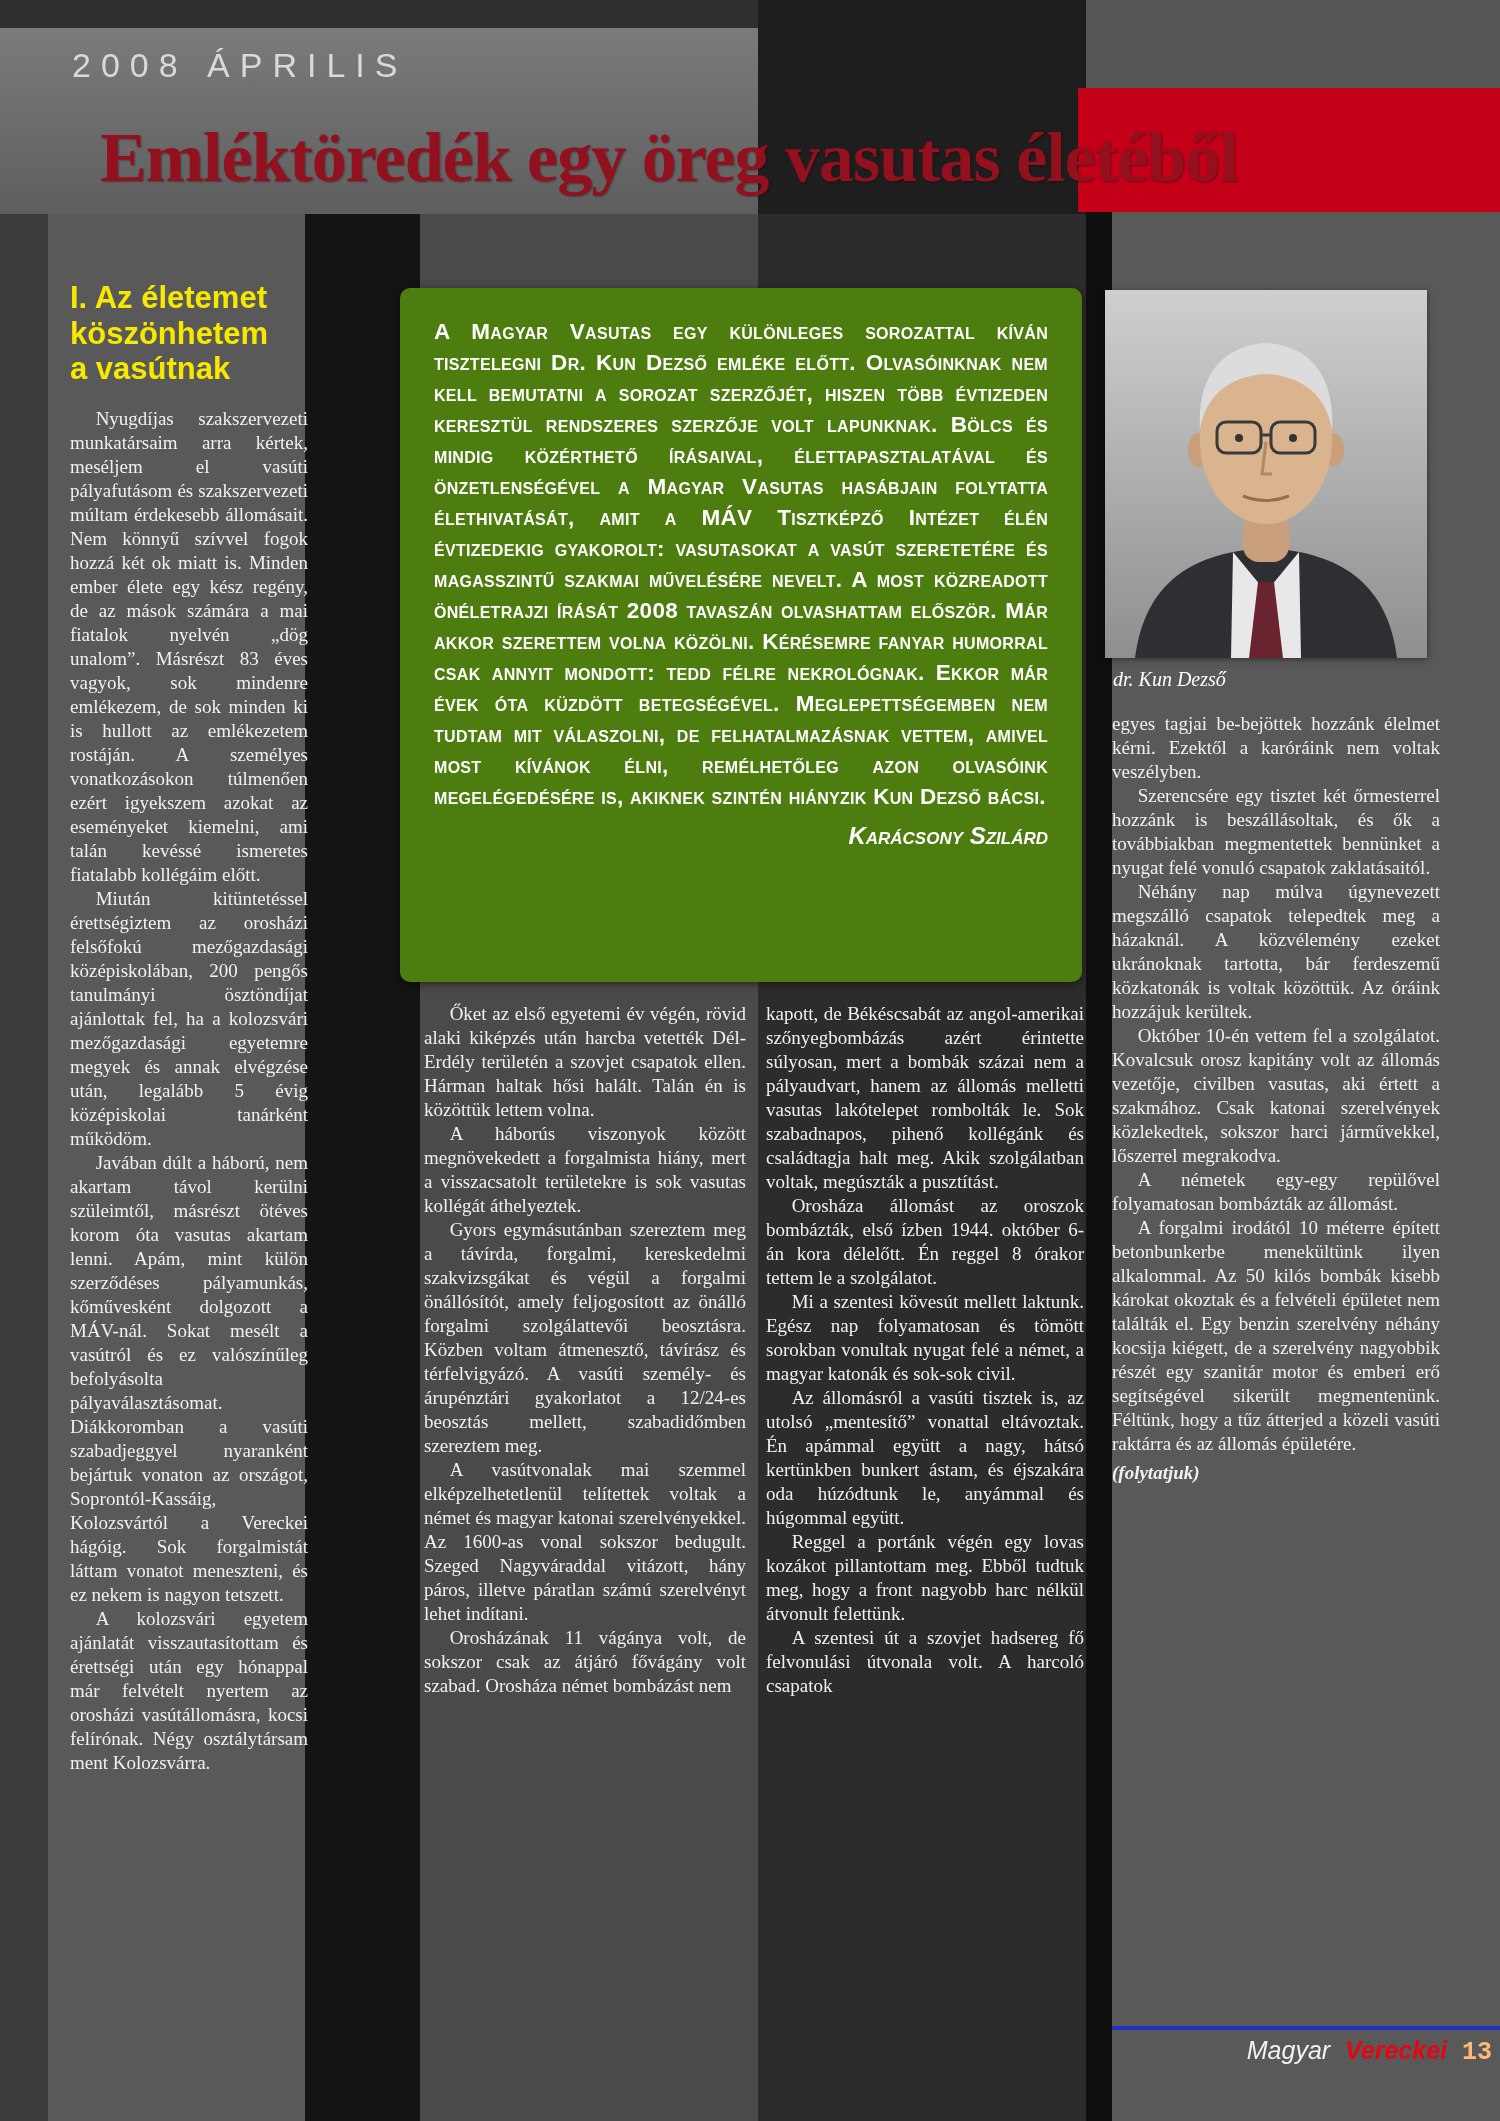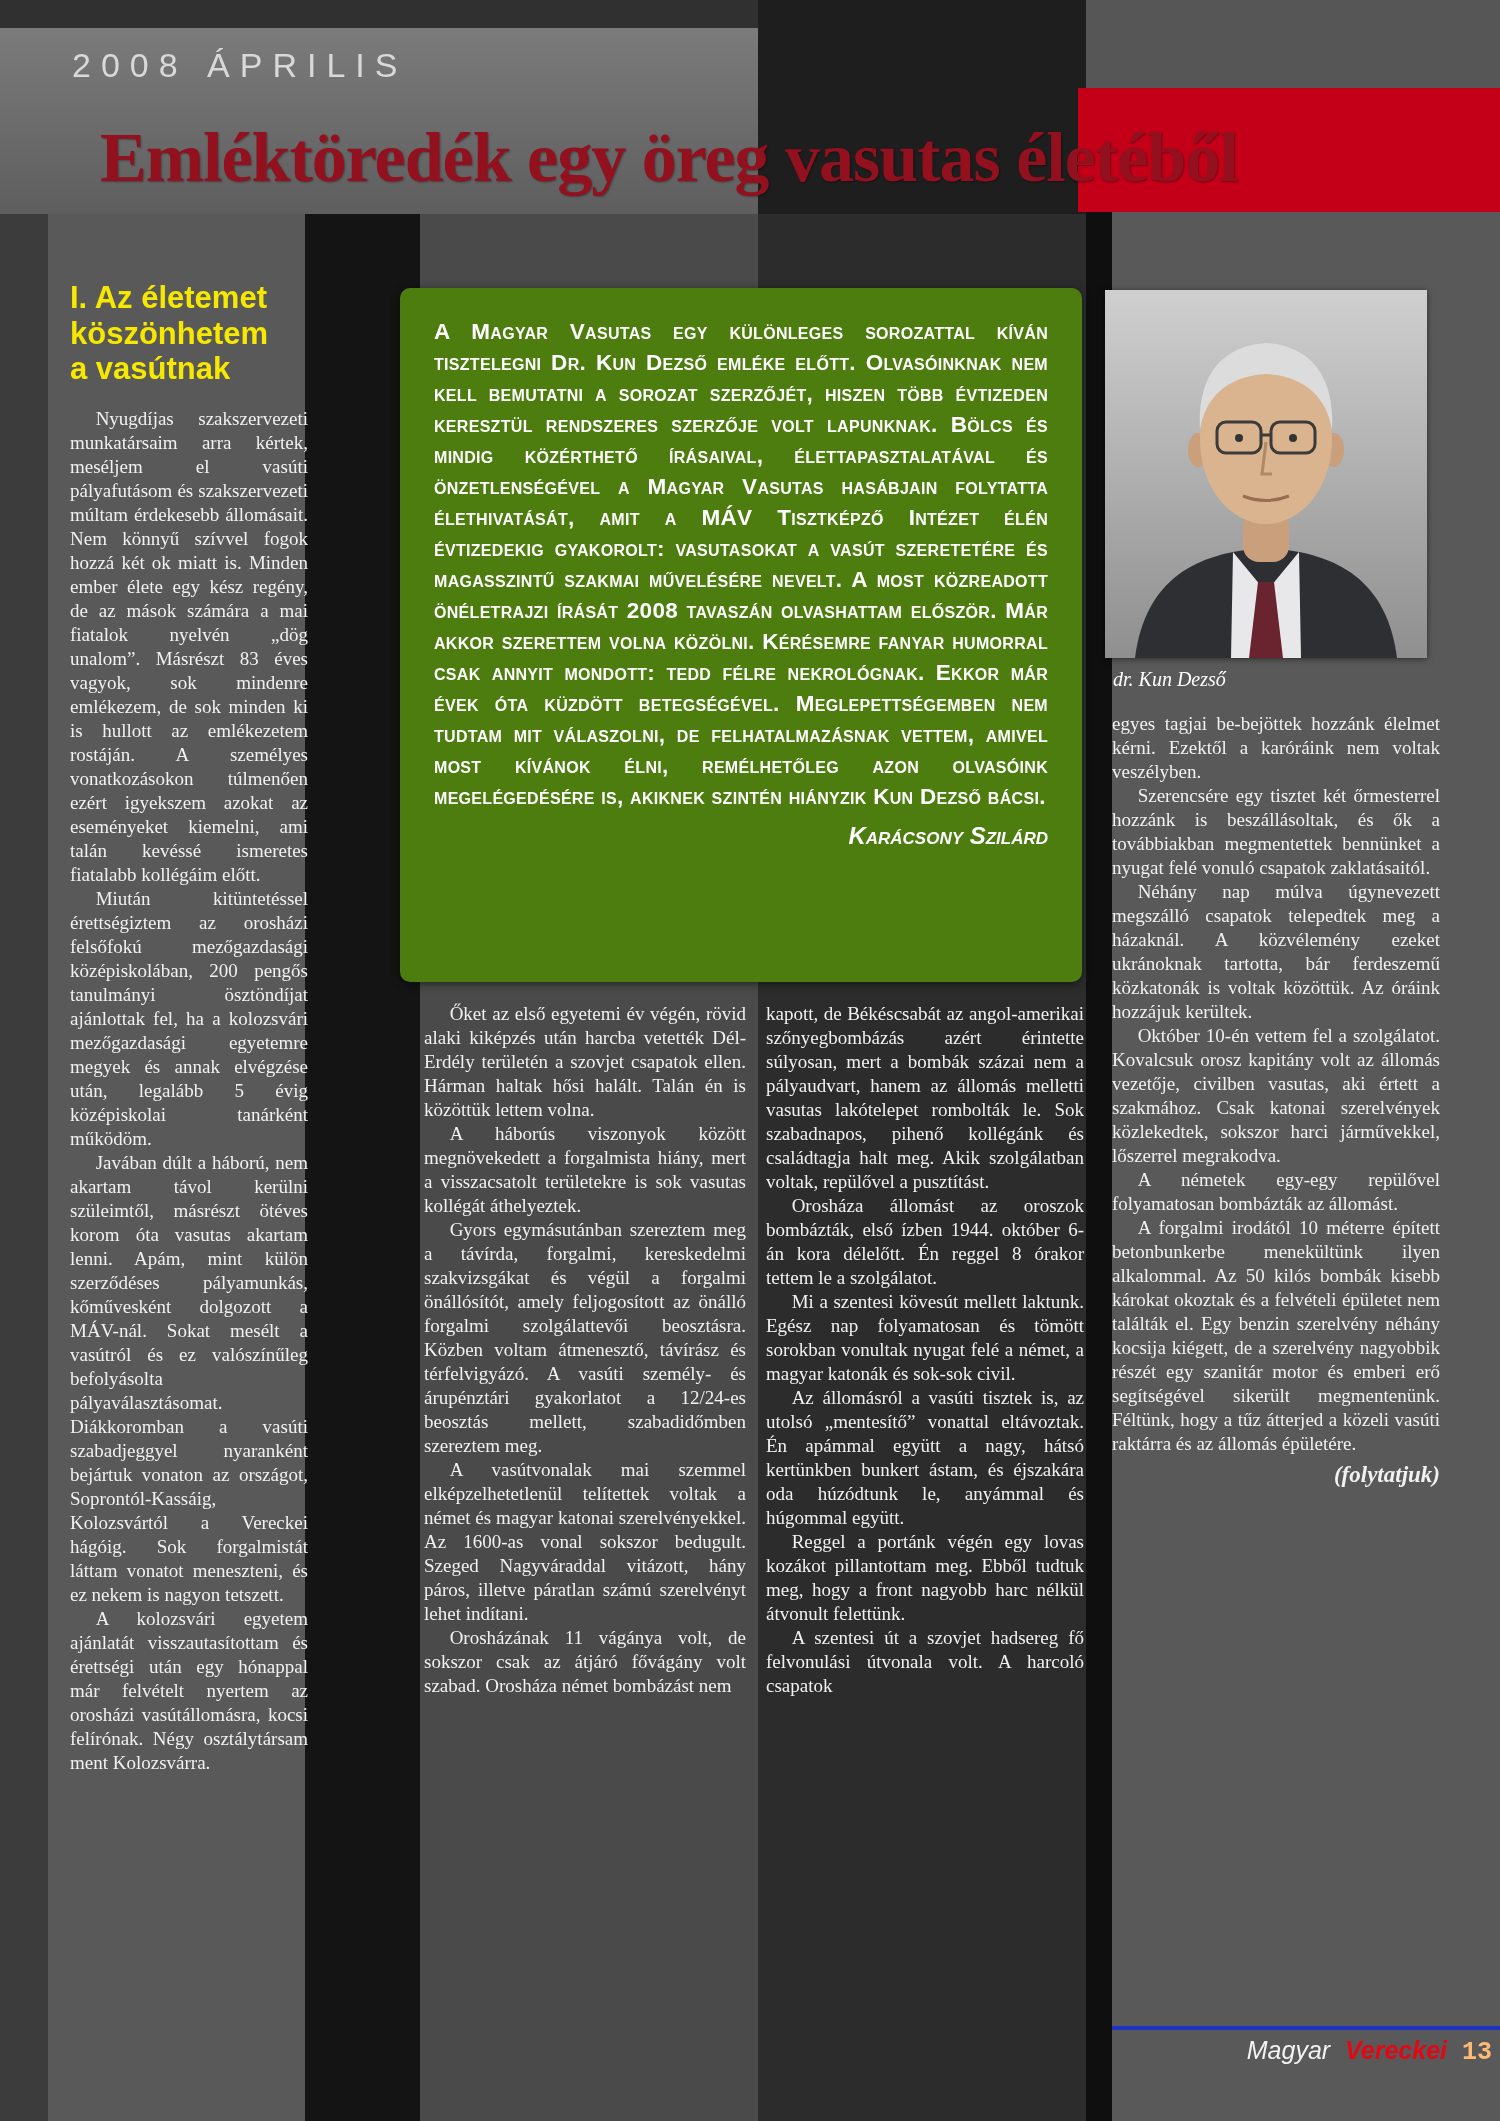--- a/index.html
+++ b/index.html
@@ -96,22 +96,22 @@
     font-size:20px; font-style:italic;
     color:#ffffff;
     padding:4px 8px;
   }
 
   
   .col-2 { left:424px; top:1002px; width:322px; height:1092px; overflow:hidden; }
   .col-3 { left:766px; top:1002px; width:318px; height:1092px; overflow:hidden; }
   .col-right { left:1112px; top:712px; width:332px; height:1300px; overflow:hidden; padding-right:4px; }
   .closing {
-    font-size:23px; font-style:italic; font-weight:bold;
-    color:#f1f1f1; text-align:right; margin-top:6px;
+    font-size:19px; font-style:italic; font-weight:bold;
+    color:#f1f1f1; margin-top:6px;
   }
 
   
   .footer-line { left:1112px; top:2026px; width:388px; height:4px; background:#2133c4; }
   .footer {
     left:1112px; top:2036px; width:380px;
     font-family:"Liberation Sans", sans-serif;
     font-size:25px; text-align:right;
     color:#ececec;
   }
@@ -189,21 +189,21 @@
 
   <section class="abs col-2">
       <p class="para">Őket az első egyetemi év végén, rövid alaki kiképzés után harcba vetették Dél-Erdély területén a szovjet csapatok ellen. Hárman haltak hősi halált. Talán én is közöttük lettem volna.</p>
       <p class="para">A háborús viszonyok között megnövekedett a forgalmista hiány, mert a visszacsatolt területekre is sok vasutas kollégát áthelyeztek.</p>
       <p class="para">Gyors egymásutánban szereztem meg a távírda, forgalmi, kereskedelmi szakvizsgákat és végül a forgalmi önállósítót, amely feljogosított az önálló forgalmi szolgálattevői beosztásra. Közben voltam átmenesztő, távírász és térfelvigyázó. A vasúti személy- és árupénztári gyakorlatot a 12/24-es beosztás mellett, szabadidőmben szereztem meg.</p>
       <p class="para">A vasútvonalak mai szemmel elképzelhetetlenül telítettek voltak a német és magyar katonai szerelvényekkel. Az 1600-as vonal sokszor bedugult. Szeged Nagyváraddal vitázott, hány páros, illetve páratlan számú szerelvényt lehet indítani.</p>
       <p class="para">Orosházának 11 vágánya volt, de sokszor csak az átjáró fővágány volt szabad. Orosháza német bombázást nem</p>
     </section>
 
   <section class="abs col-3 no-first-indent">
-      <p class="para">kapott, de Békéscsabát az angol-amerikai szőnyegbombázás azért érintette súlyosan, mert a bombák százai nem a pályaudvart, hanem az állomás melletti vasutas lakótelepet rombolták le. Sok szabadnapos, pihenő kollégánk és családtagja halt meg. Akik szolgálatban voltak, repülővel a pusztítást.</p>
+      <p class="para">kapott, de Békéscsabát az angol-amerikai szőnyegbombázás azért érintette súlyosan, mert a bombák százai nem a pályaudvart, hanem az állomás melletti vasutas lakótelepet rombolták le. Sok szabadnapos, pihenő kollégánk és családtagja halt meg. Akik szolgálatban voltak, megúszták a pusztítást.</p>
       <p class="para">Orosháza állomást az oroszok bombázták, első ízben 1944. október 6-án kora délelőtt. Én reggel 8 órakor tettem le a szolgálatot.</p>
       <p class="para">Mi a szentesi kövesút mellett laktunk. Egész nap folyamatosan és tömött sorokban vonultak nyugat felé a német, a magyar katonák és sok-sok civil.</p>
       <p class="para">Az állomásról a vasúti tisztek is, az utolsó „mentesítő” vonattal eltávoztak. Én apámmal együtt a nagy, hátsó kertünkben bunkert ástam, és éjszakára oda húzódtunk le, anyámmal és húgommal együtt.</p>
       <p class="para">Reggel a portánk végén egy lovas kozákot pillantottam meg. Ebből tudtuk meg, hogy a front nagyobb harc nélkül átvonult felettünk.</p>
       <p class="para">A szentesi út a szovjet hadsereg fő felvonulási útvonala volt. A harcoló csapatok</p>
     </section>
 
   <section class="abs col-right">
     <div class="no-first-indent">
         <p class="para">egyes tagjai be-bejöttek hozzánk élelmet kérni. Ezektől a karóráink nem voltak veszélyben.</p>

